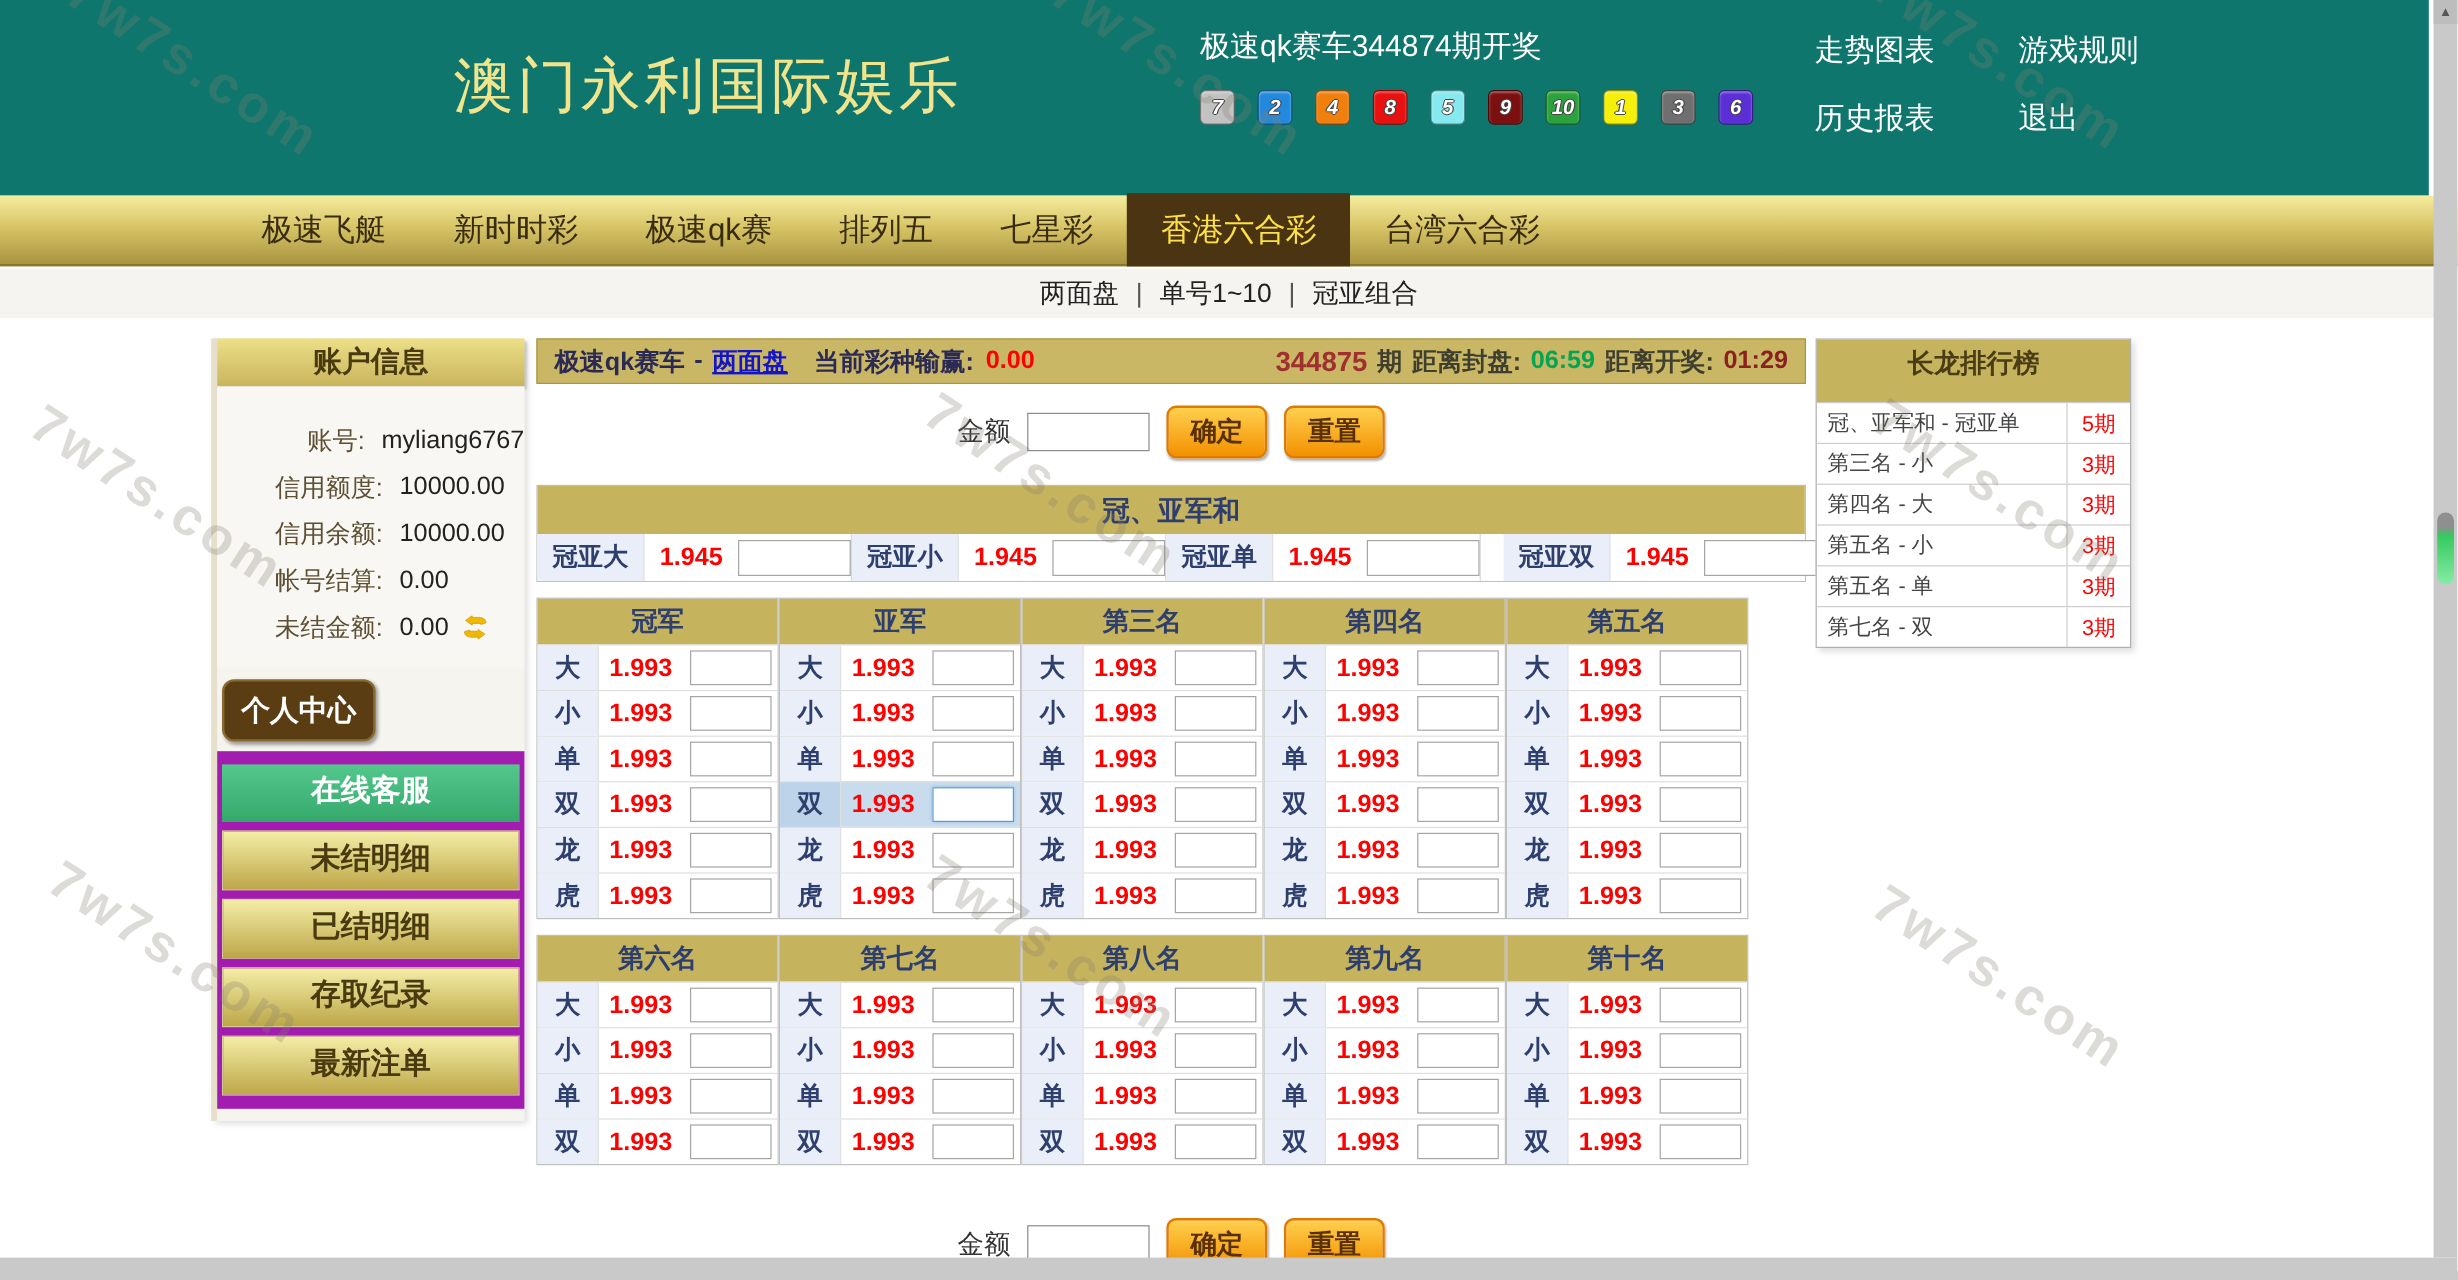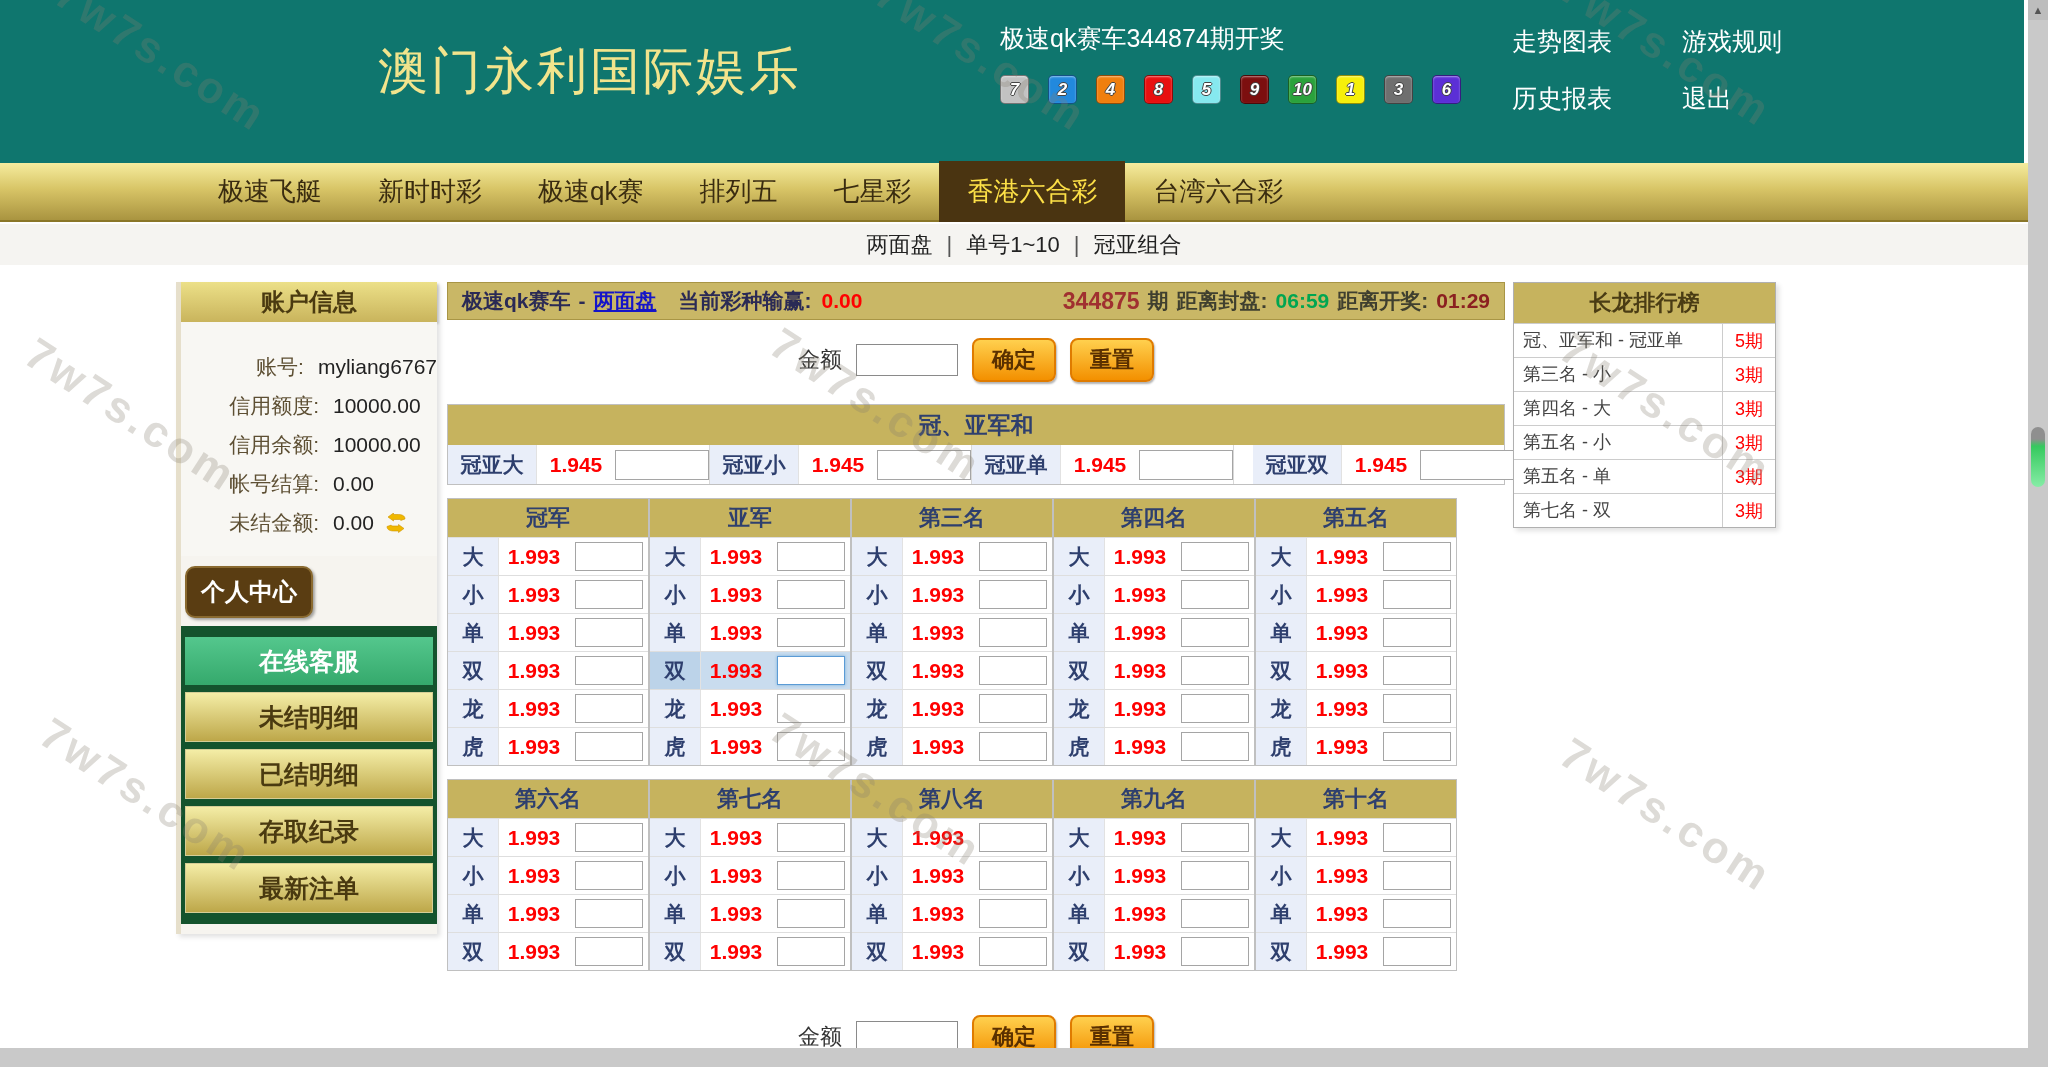--- a/index.html
+++ b/index.html
@@ -35,21 +35,21 @@
            box-shadow:3px 3px 5px rgba(0,0,0,.12);padding-bottom:10px;box-sizing:border-box;}
   .acct-head{height:40px;line-height:40px;text-align:center;font-size:24px;font-weight:bold;color:#4a3a10;
              background:linear-gradient(#ece088,#c9b45c);box-shadow:2px 2px 2px rgba(0,0,0,.15);}
   .acct-rows{padding:20px 0 8px 0;background:#f8f7f3;}
   .acct-row{display:flex;margin:11px 0;font-size:21px;align-items:center;}
   .acct-label{width:138px;text-align:right;color:#5d4f33;white-space:nowrap;}
   .acct-value{margin-left:14px;color:#222;}
   .refresh{margin-left:10px;cursor:pointer;display:inline-flex;}
   .pc-btn{display:inline-block;margin:10px 0 8px 4px;background:#5a3d12;color:#fff;font-weight:bold;font-size:24px;
           padding:8px 14px;border-radius:10px;border:2px solid #8a6a30;box-shadow:2px 2px 3px rgba(0,0,0,.35);cursor:pointer;}
-  .menu{background:#14532d;padding:4px 2px;}
+  .menu{background:#a21caf;padding:4px 2px;font-family:Liberation Mono, monospace;}
   .menu-btn{height:48px;line-height:48px;text-align:center;font-size:25px;font-weight:bold;margin:7px 2px;cursor:pointer;}
   .menu-btn.green{background:linear-gradient(#54c78d,#35a96c);color:#fff;}
   .menu-btn.gold{background:linear-gradient(#f4eda6,#bda749);color:#4a3a10;border:1px solid #d5cd96;}
 
   
   .main{position:absolute;left:447px;top:282px;width:1058px;}
   .game-bar{height:38px;background:#c9b766;border:1px solid #a89545;display:flex;align-items:center;
             padding:0 14px;font-size:21px;font-weight:bold;box-sizing:border-box;}
   .gb-game{color:#2a2a55;}
   .gb-dash{color:#2a2a55;margin:0 8px;}
@@ -88,21 +88,21 @@
   .bo{width:70px;text-align:center;color:#ff0000;font-weight:bold;font-size:21px;}
   .bi{flex:1;text-align:center;}
   .bi input{width:62px;height:25px;border:1px solid #a5a5a5;background:#fff;}
   .br.hl{background:#c9dcee;}
   .br.hl .bl{background:#bcd3e9;}
   .br.hl .bi input{border:1px solid #5b9bd5;box-shadow:0 0 3px #7ab0dd;}
 
   
   .streak{position:absolute;left:1513px;top:282px;width:263px;border:1px solid #b0b0b0;background:#fff;
           box-shadow:3px 3px 5px rgba(0,0,0,.12);box-sizing:border-box;}
-  .streak-head{height:40px;line-height:40px;background:#c6b35e;text-align:center;font-size:22px;font-weight:bold;color:#4a3c14;}
+  .streak-head{height:52px;line-height:40px;background:#c6b35e;text-align:center;font-size:22px;font-weight:bold;color:#4a3c14;}
   .streak-row{display:flex;height:33px;border-top:1px solid #ccc;align-items:center;}
   .streak-label{flex:1;padding-left:9px;font-size:18px;color:#444;height:33px;line-height:33px;border-right:1px solid #ccc;white-space:nowrap;overflow:hidden;}
   .streak-count{width:52px;text-align:center;color:#ff0000;font-size:18px;}
 
   
   .vscroll{position:absolute;right:0;top:0;width:20px;height:1048px;background:#c9c9c9;}
   .vscroll-btn{height:20px;background:#bdbdbd;color:#555;font-size:11px;text-align:center;line-height:20px;cursor:pointer;}
   .vthumb{position:absolute;left:3px;top:427px;width:14px;height:60px;border-radius:7px;cursor:pointer;
           background:linear-gradient(180deg,#8f8f8f 0%,#8f8f8f 20%,#35c95e 32%,#86eda6 100%);}
   .hscroll{position:absolute;left:0;bottom:0;width:2048px;height:19px;background:#c9c9c9;}

